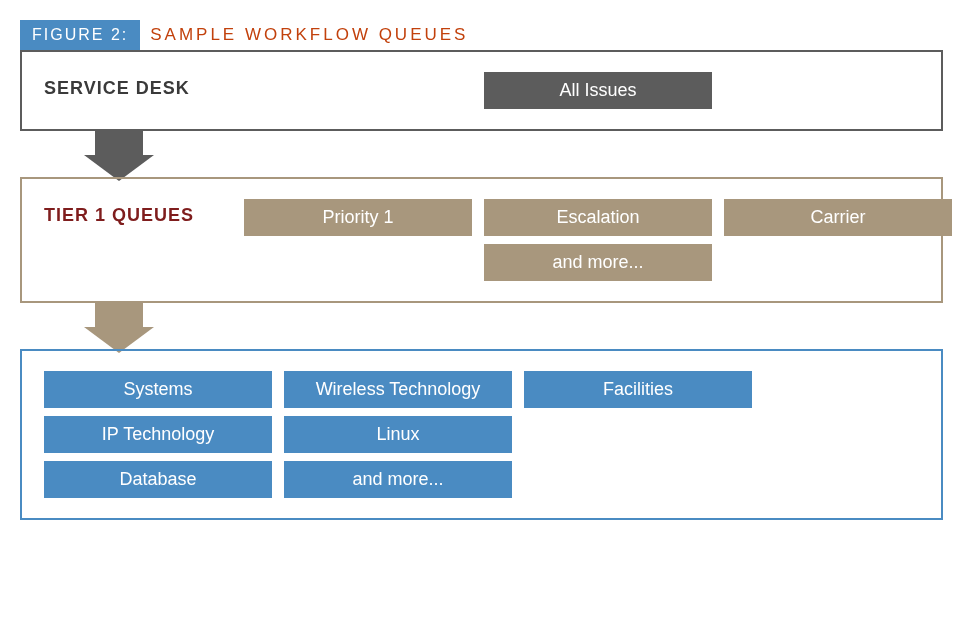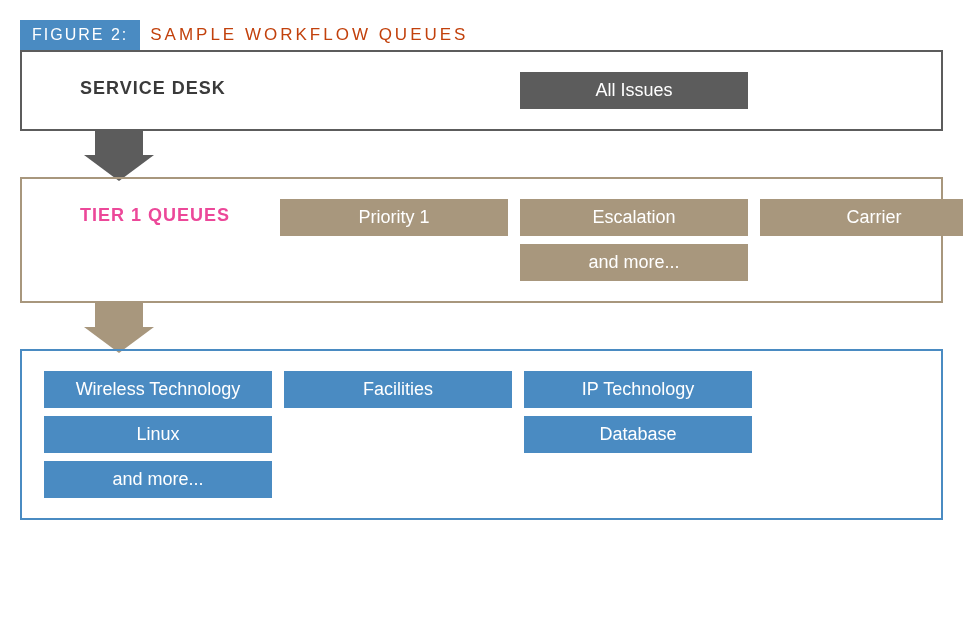--- a/index.html
+++ b/index.html
@@ -49,27 +49,26 @@
     .tier-box.tier23 {
       border-color: #4a8bc2;
     }
     .tier-label {
       font-weight: bold;
       font-size: 18px;
       letter-spacing: 1px;
       width: 200px;
       flex-shrink: 0;
       padding-top: 6px;
-      margin-left: 36px;
     }
     .tier-label.service-desk {
       color: #3a3a3a;
     }
     .tier-label.tier1 {
-      color: #ec4899;
+      color: #7f1d1d;
     }
     .tier-label.tier23 {
       color: #4a8bc2;
     }
     .queue-grid {
       display: grid;
       grid-template-columns: repeat(3, 228px);
       gap: 8px 12px;
       flex: 1;
     }
@@ -156,20 +155,21 @@
   </div>
 </div>
 
 <div class="arrow-container tan">
   <div class="arrow-shaft"></div>
   <div class="arrow-head"></div>
 </div>
 
 <div class="tier-box tier23">
   <div class="queue-grid">
+    <div class="queue-box blue">Systems</div>
     <div class="queue-box blue">Wireless Technology</div>
     <div class="queue-box blue">Facilities</div>
     <div class="queue-box blue">IP Technology</div>
     <div class="queue-box blue">Linux</div>
     <div></div>
     <div class="queue-box blue">Database</div>
     <div class="queue-box blue">and more...</div>
   </div>
 </div>
 

